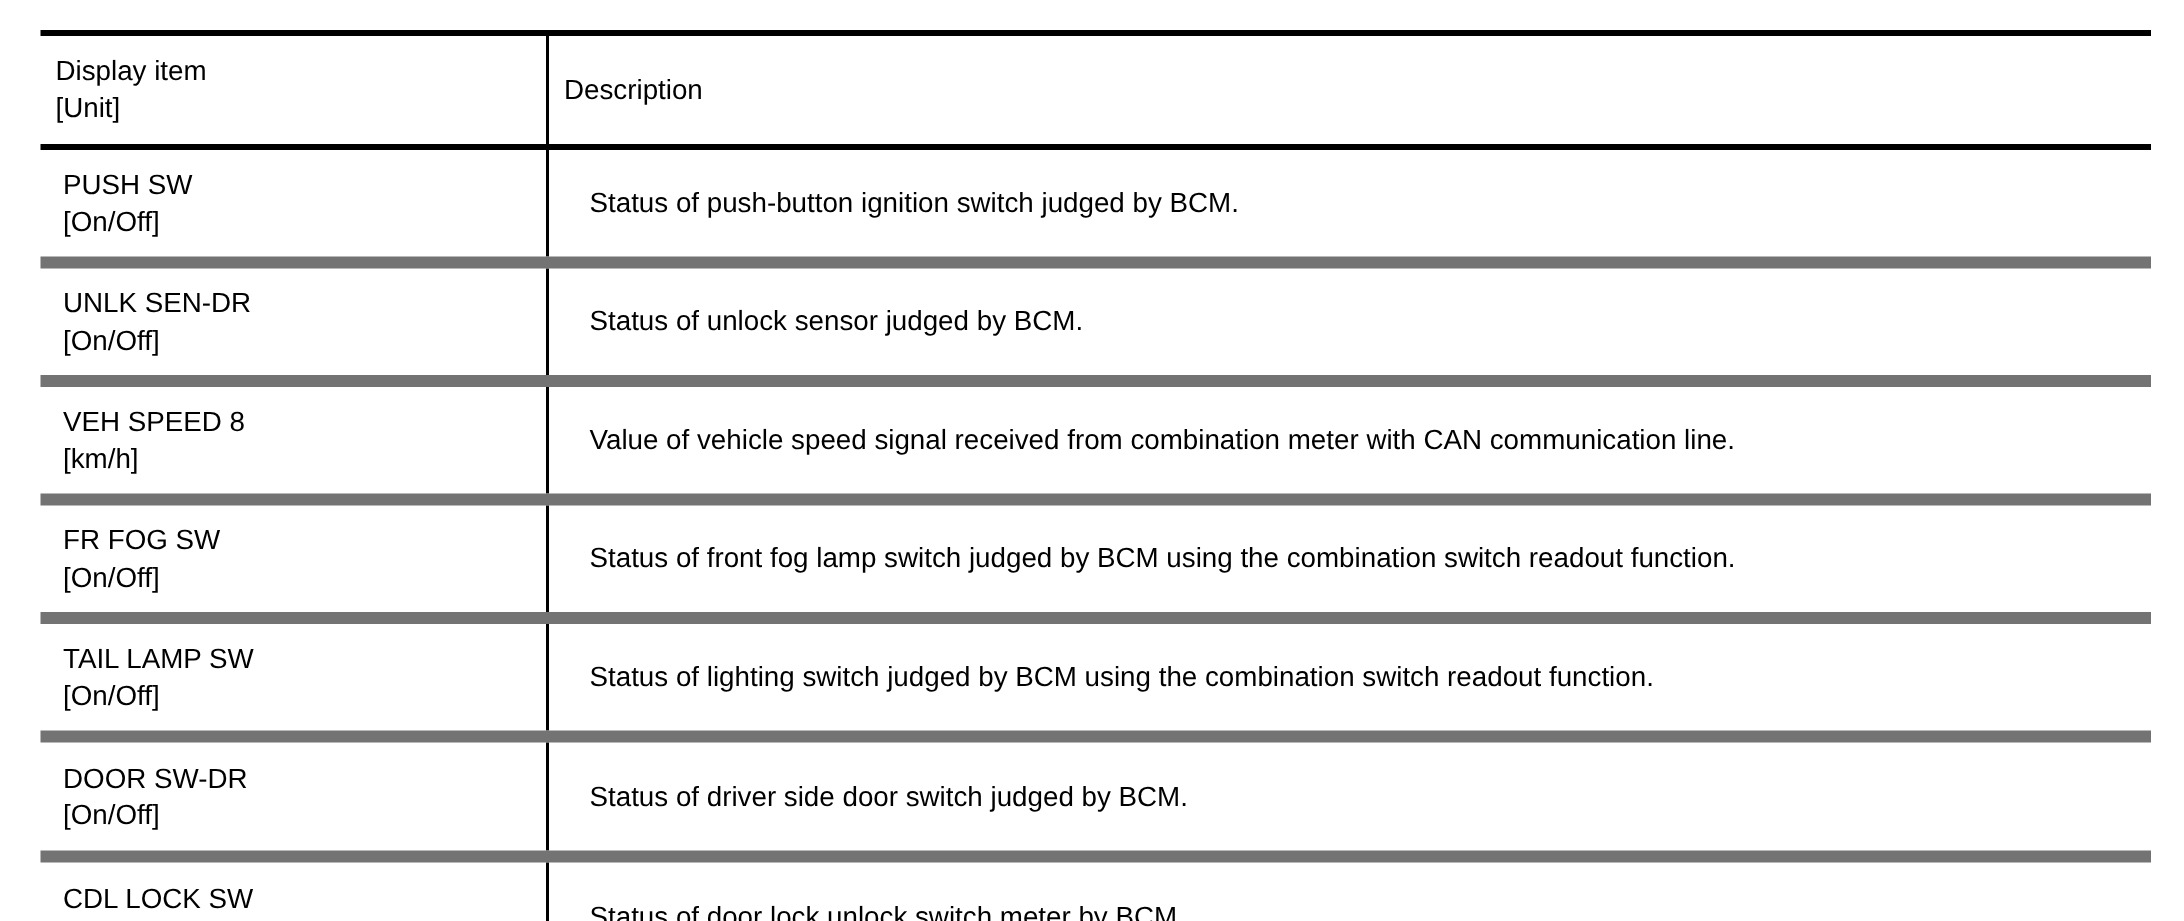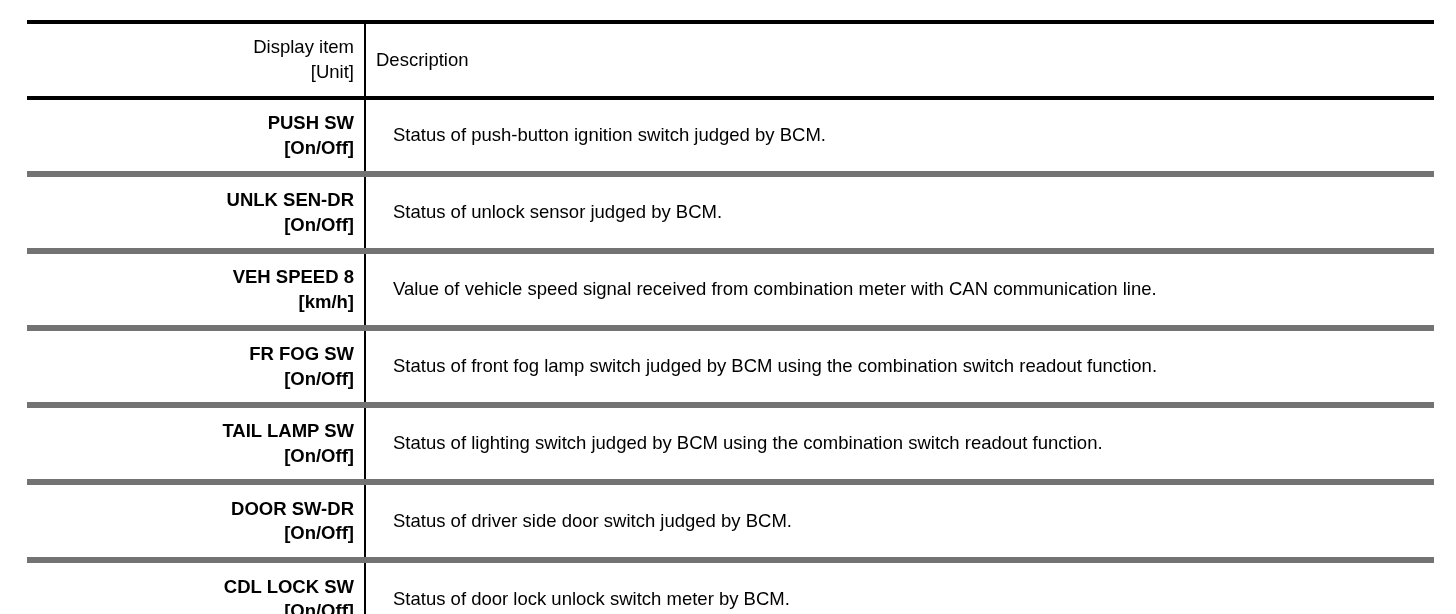--- a/index.html
+++ b/index.html
@@ -42,58 +42,57 @@
   col.col-desc { width: 1069px; }
 
   
   thead tr.header-row {
     border-bottom: 4px solid #000;
   }
 
   th.head-cell {
     height: 72px;
     padding: 0 10px;
-    text-align: right;
+    text-align: left;
     vertical-align: middle;
     font-weight: normal;
     font-size: 18.5px;
     line-height: 1.35;
     border-bottom: 4px solid #000;
   }
 
   th.head-item {
     border-right: 2px solid #000;
   }
 
   th.head-desc {
     text-align: left;
   }
 
   .head-line { display: block; }
 
   
   tbody tr.data-row {
-    border-top: 6px solid #737373;
+    border-top: 8px solid #737373;
   }
   tbody tr.data-row:first-child {
     border-top: none;
   }
 
   td.cell {
     vertical-align: middle;
     font-size: 18.5px;
     line-height: 1.3;
     padding: 0;
   }
 
   td.cell-item {
     border-right: 2px solid #000;
     padding: 0 10px 0 15px;
-    text-align: right;
-    font-weight: bold;
+    text-align: left;
   }
 
   td.cell-desc {
     padding: 0 12px 0 27px;
     text-align: left;
   }
 
   .item-name { display: block; }
   .item-unit { display: block; }
 

